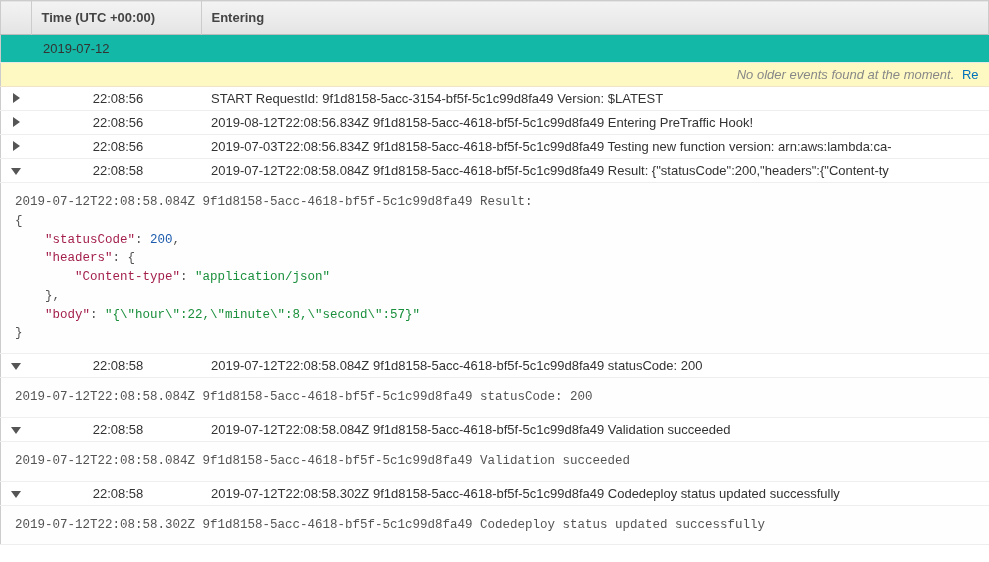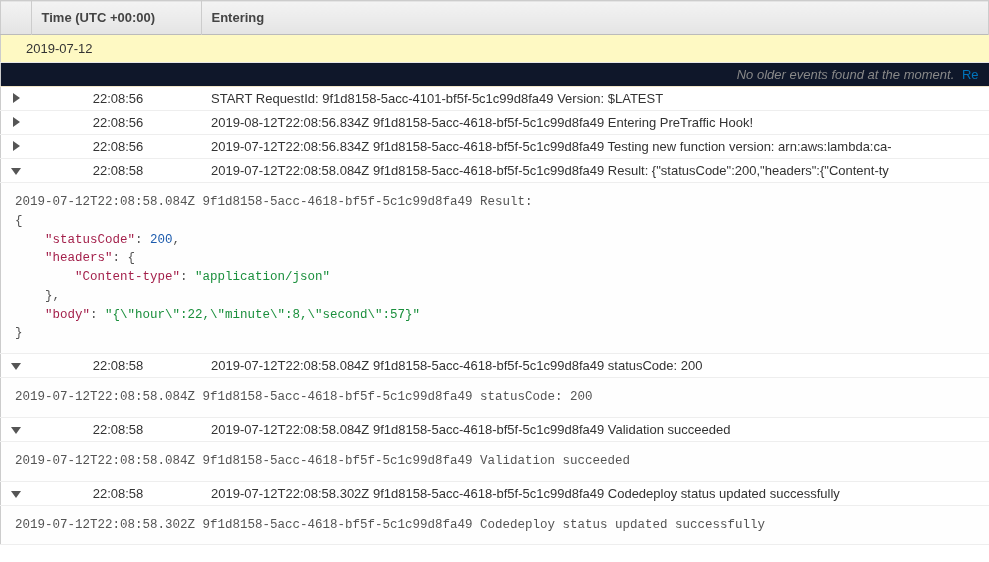--- a/index.html
+++ b/index.html
@@ -33,27 +33,27 @@
       border-right: 1px solid #ccc;
       color: #444;
     }
     .col-expand {
       width: 28px;
     }
     .col-time {
       width: 170px;
     }
     .date-row td {
-      padding: 6px 10px 6px 25px;
+      padding: 6px 10px 6px 42px;
       color: #333;
       border-bottom: 1px solid #e8e8e8;
+      background: #14b8a6;
+    }
+    .notice-row td {
       background: #fef9c3;
-    }
-    .notice-row td {
-      background: #0f172a;
       border-top: 1px solid #f0e5c8;
       border-bottom: 1px solid #f0e5c8;
       color: #888;
       padding: 4px 10px;
       font-style: italic;
       text-align: right;
     }
     .notice-row .link {
       color: #0073bb;
       font-style: normal;
@@ -137,31 +137,31 @@
   <tr class="notice-row">
     <td colspan="3">
       <span>No older events found at the moment.</span>
       <span class="link">Re</span>
     </td>
   </tr>
 
   <tr class="log-row">
     <td class="expand-cell"><span class="expand-icon tri-right"></span></td>
     <td class="time-cell">22:08:56</td>
-    <td class="msg-cell">START RequestId: 9f1d8158-5acc-4101-bf5f-5c1c99d8fa49 Version: $LATEST</td>
+    <td class="msg-cell">START RequestId: 9f1d8158-5acc-3154-bf5f-5c1c99d8fa49 Version: $LATEST</td>
   </tr>
   <tr class="log-row">
     <td class="expand-cell"><span class="expand-icon tri-right"></span></td>
     <td class="time-cell">22:08:56</td>
     <td class="msg-cell">2019-08-12T22:08:56.834Z 9f1d8158-5acc-4618-bf5f-5c1c99d8fa49 Entering PreTraffic Hook!</td>
   </tr>
   <tr class="log-row">
     <td class="expand-cell"><span class="expand-icon tri-right"></span></td>
     <td class="time-cell">22:08:56</td>
-    <td class="msg-cell">2019-07-12T22:08:56.834Z 9f1d8158-5acc-4618-bf5f-5c1c99d8fa49 Testing new function version: arn:aws:lambda:ca-</td>
+    <td class="msg-cell">2019-07-03T22:08:56.834Z 9f1d8158-5acc-4618-bf5f-5c1c99d8fa49 Testing new function version: arn:aws:lambda:ca-</td>
   </tr>
   <tr class="log-row">
     <td class="expand-cell"><span class="expand-icon tri-down"></span></td>
     <td class="time-cell">22:08:58</td>
     <td class="msg-cell">2019-07-12T22:08:58.084Z 9f1d8158-5acc-4618-bf5f-5c1c99d8fa49 Result: {"statusCode":200,"headers":{"Content-ty</td>
   </tr>
 
   <tr class="detail-row">
     <td colspan="3"><span>2019-07-12T22:08:58.084Z 9f1d8158-5acc-4618-bf5f-5c1c99d8fa49 Result:</span>
 <span>{</span>

